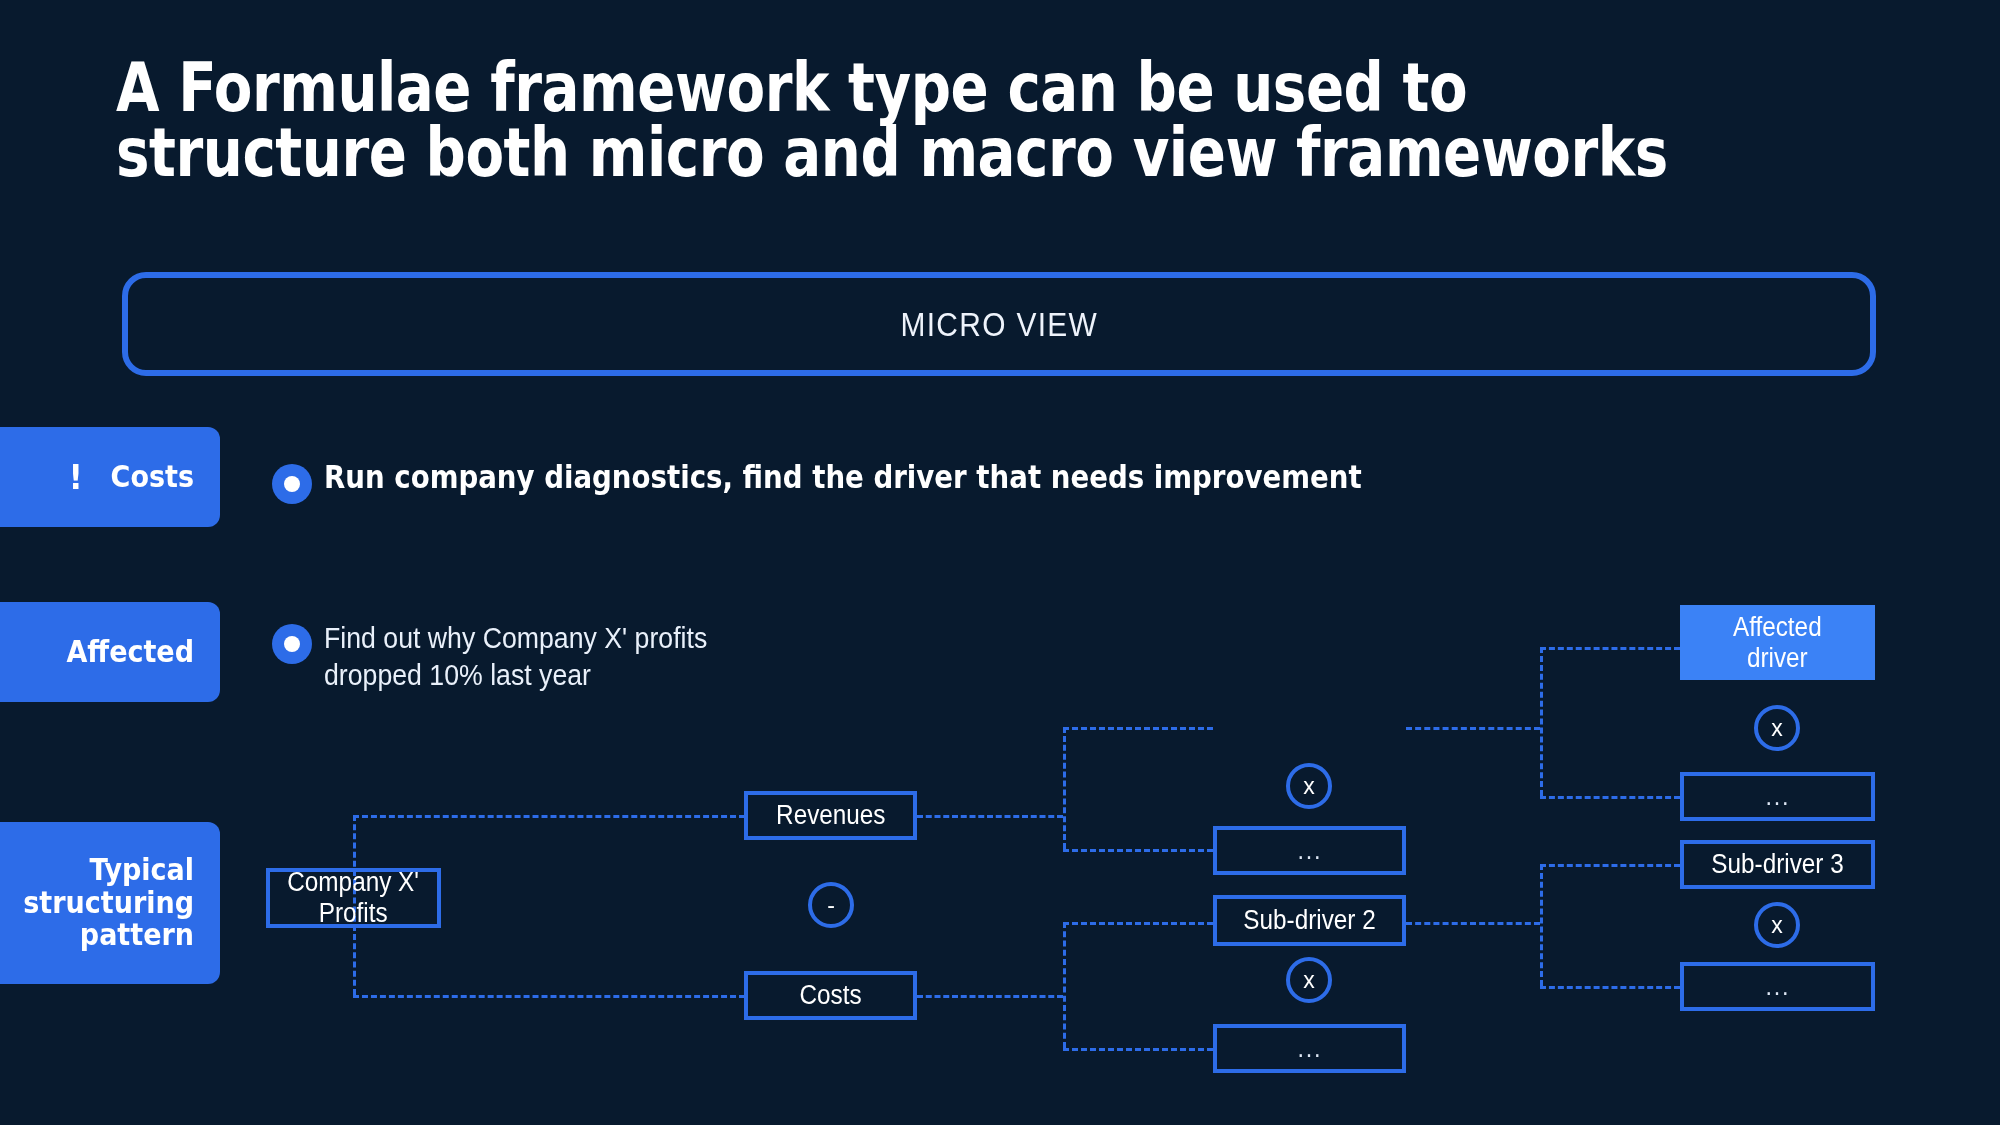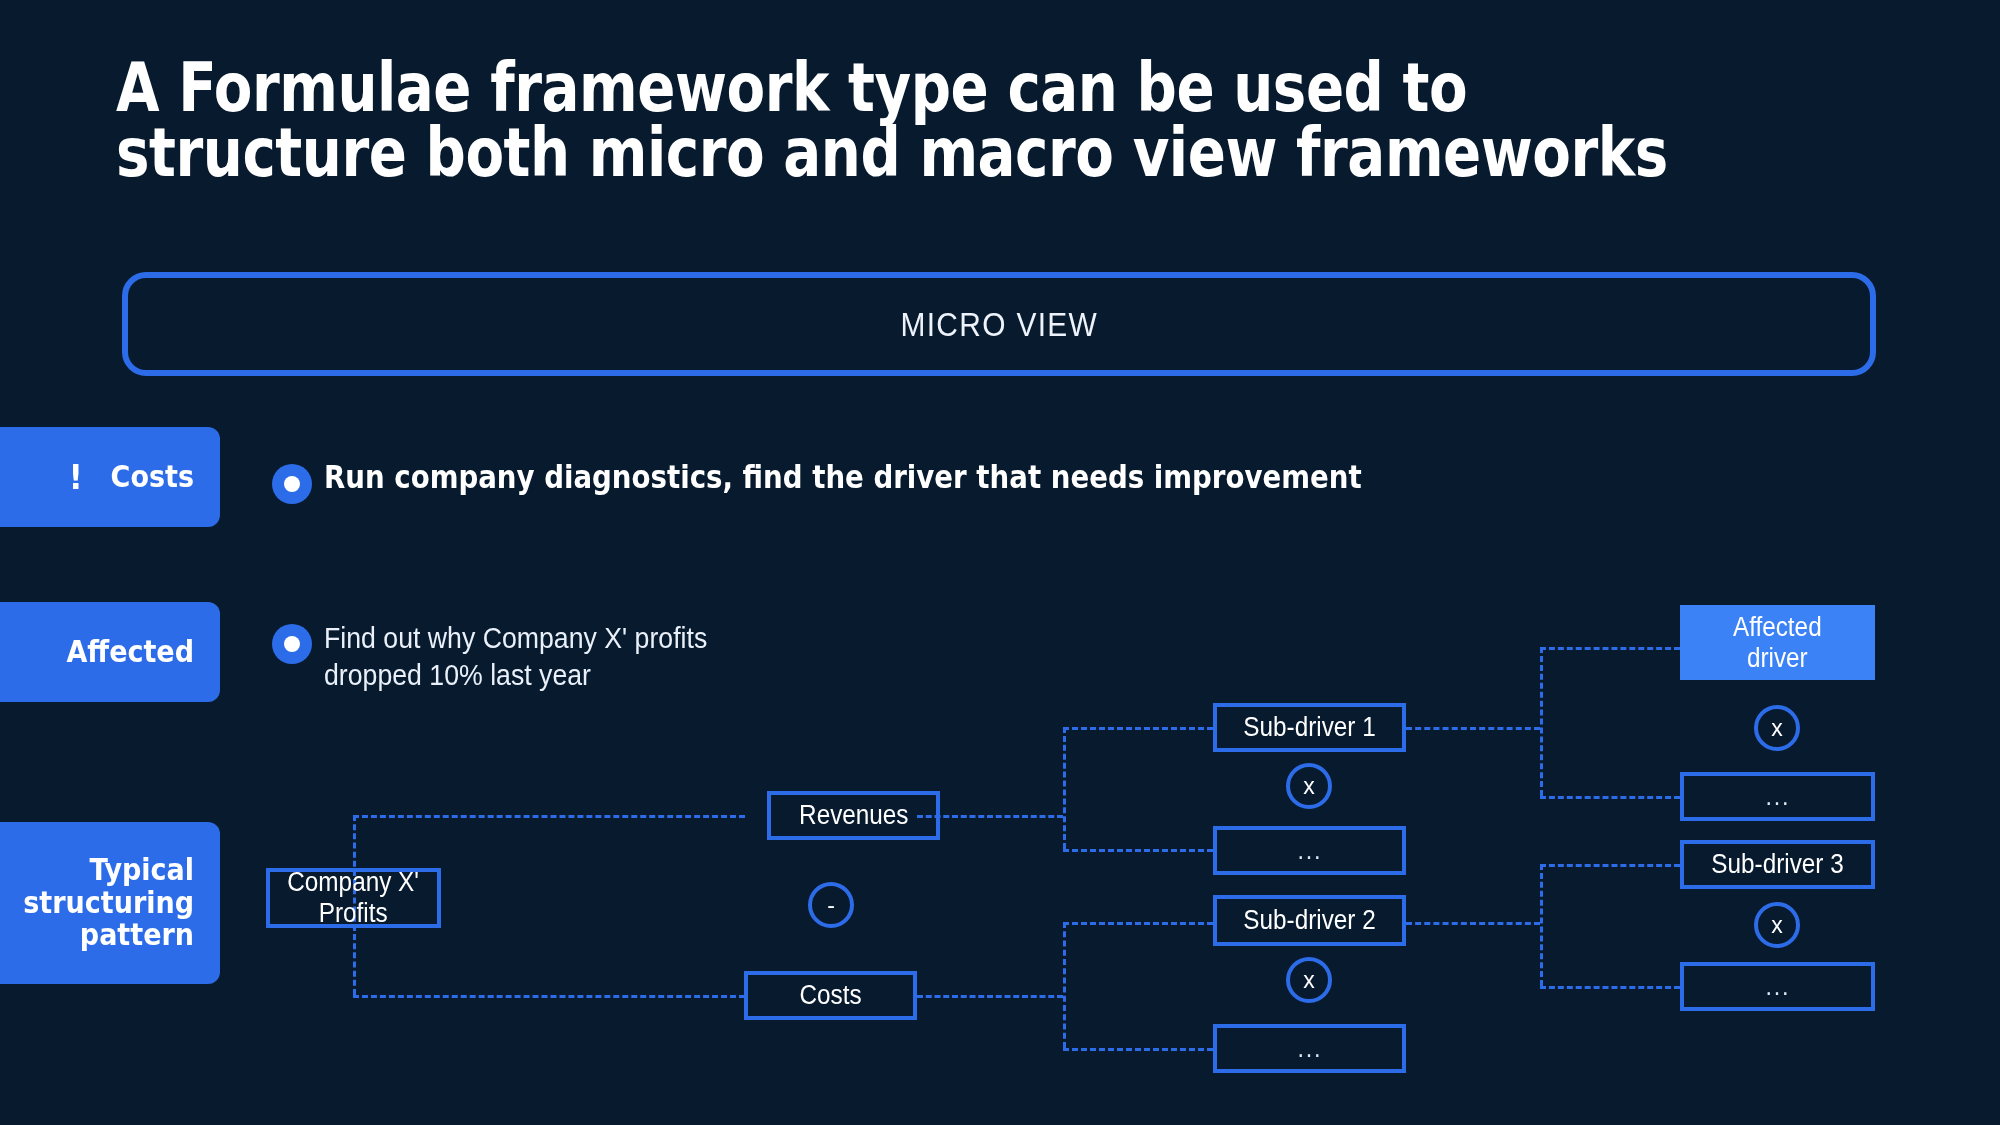--- a/index.html
+++ b/index.html
@@ -177,43 +177,40 @@
 
     <div class="v-line" style="left:353px;top:815px;height:180px;"></div>
     <div class="h-line" style="left:353px;top:815px;width:392px;"></div>
     <div class="h-line" style="left:353px;top:995px;width:392px;"></div>
 
     <div class="node" style="left:266px;top:868px;width:175px;height:60px;">
       <span>Company X'
 Profits</span>
     </div>
 
-    <div class="node" style="left:744px;top:791px;width:173px;height:49px;margin-left:23px;">
+    <div class="node" style="left:744px;top:791px;width:173px;height:49px;">
       <span>Revenues</span>
     </div>
     <div class="op" style="left:808px;top:882px;">
       <span>-</span>
     </div>
     <div class="node" style="left:744px;top:971px;width:173px;height:49px;">
       <span>Costs</span>
     </div>
 
     <div class="h-line" style="left:917px;top:815px;width:146px;"></div>
     <div class="v-line" style="left:1063px;top:727px;height:122px;"></div>
     <div class="h-line" style="left:1063px;top:727px;width:150px;"></div>
     <div class="h-line" style="left:1063px;top:849px;width:150px;"></div>
 
     <div class="h-line" style="left:917px;top:995px;width:146px;"></div>
     <div class="v-line" style="left:1063px;top:922px;height:126px;"></div>
     <div class="h-line" style="left:1063px;top:922px;width:150px;"></div>
     <div class="h-line" style="left:1063px;top:1048px;width:150px;"></div>
 
-    <div class="node" style="left:1213px;top:703px;width:193px;height:49px;">
-      <span>Sub-driver 1</span>
-    </div>
     <div class="op" style="left:1286px;top:763px;">
       <span>x</span>
     </div>
     <div class="node dots" style="left:1213px;top:826px;width:193px;height:49px;">
       <span>...</span>
     </div>
 
     <div class="node" style="left:1213px;top:895px;width:193px;height:51px;">
       <span>Sub-driver 2</span>
     </div>

